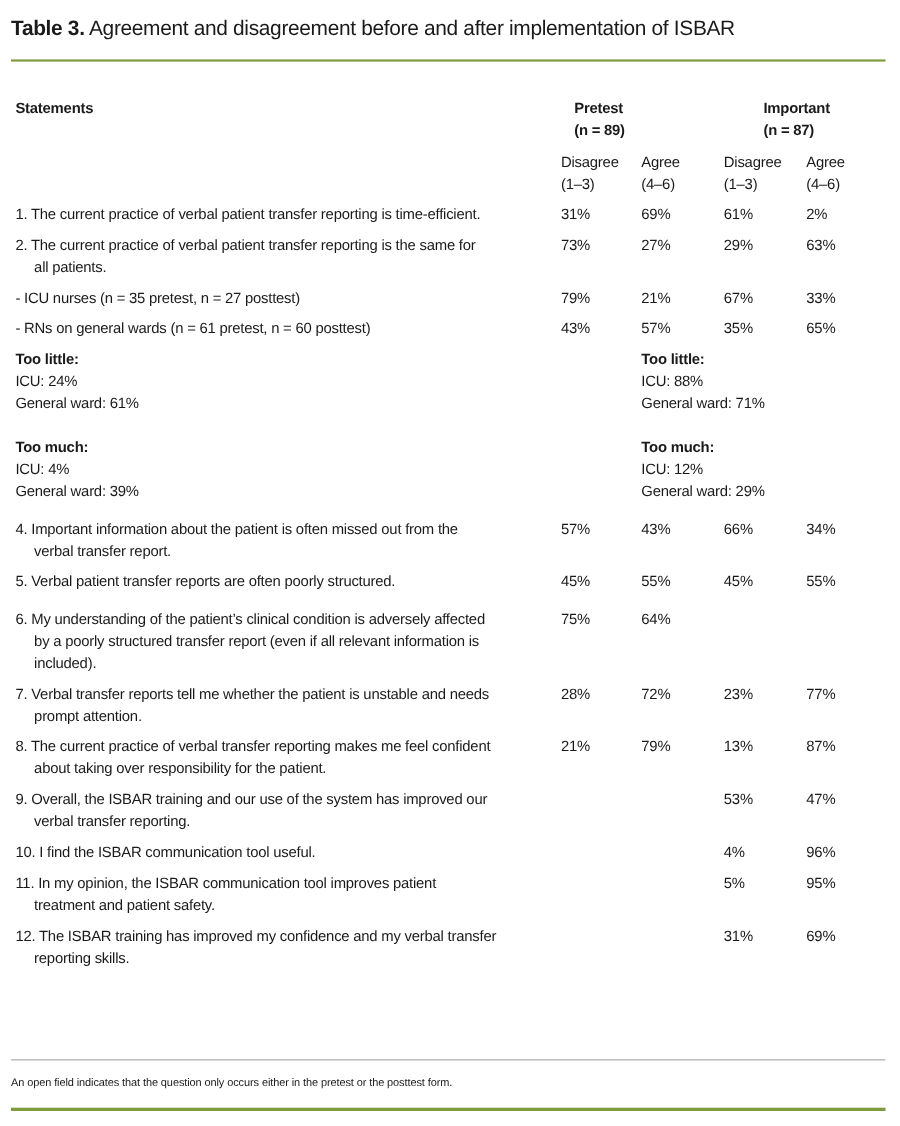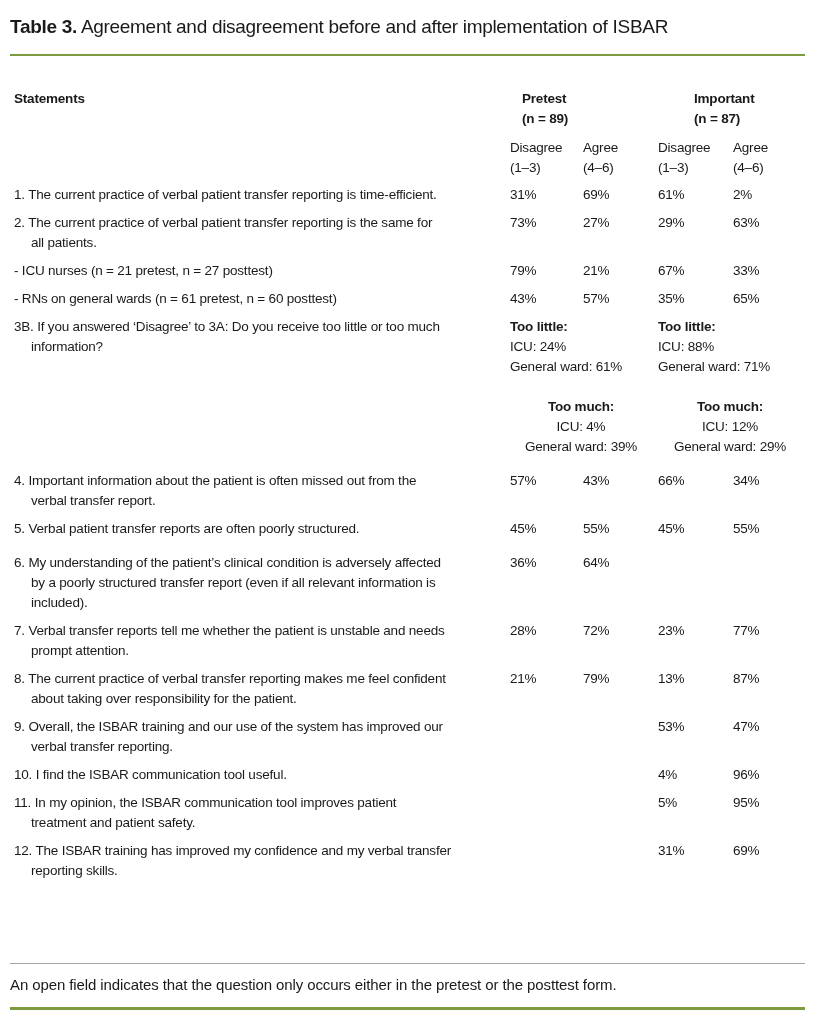--- a/index.html
+++ b/index.html
@@ -46,33 +46,33 @@
   .subheader-row { margin-bottom: 7px; }
   .span2 { grid-column: span 2; }
   .stmt {
     padding-left: 17px;
     text-indent: -17px;
     padding-right: 4px;
     white-space: pre-line;
   }
   .val { padding-right: 6px; }
   .blk-h { font-weight: bold; }
-  .blk-gap { margin-top: 20px; text-align: center; }
+  .blk-gap { margin-top: 20px; }
   
   .footer {
     position: absolute;
     left: 0; right: 0; bottom: 0;
   }
   .sep-gray {
     border-top: 1px solid var(--divider-gray);
     margin: 0 13px 0 10px;
   }
   .footnote {
     padding: 13px 13px 14px 10px;
-    font-size: 15px;
+    font-size: 10px;
     letter-spacing: -0.1px;
     line-height: 16px;
   }
   .sep-green-bottom {
     height: 3px;
     background: var(--accent-green);
     margin: 0 13px 14px 10px;
   }
 </style>
 </head>
@@ -128,36 +128,34 @@
         </div>
         <div class="row">
           <div class="stmt">2. The current practice of verbal patient transfer reporting is the same for
 all patients.</div>
           <div class="val">73%</div>
           <div class="val">27%</div>
           <div class="val">29%</div>
           <div class="val">63%</div>
         </div>
         <div class="row">
-          <div class="stmt">- ICU nurses (n = 21 pretest, n = 27 posttest)</div>
+          <div class="stmt">- ICU nurses (n = 35 pretest, n = 27 posttest)</div>
           <div class="val">79%</div>
           <div class="val">21%</div>
           <div class="val">67%</div>
           <div class="val">33%</div>
         </div>
         <div class="row">
           <div class="stmt">- RNs on general wards (n = 61 pretest, n = 60 posttest)</div>
           <div class="val">43%</div>
           <div class="val">57%</div>
           <div class="val">35%</div>
           <div class="val">65%</div>
         </div>
         <div class="row">
-          <div class="stmt">3B. If you answered ‘Disagree’ to 3A: Do you receive too little or too much
-information?</div>
           <div class="val span2">
             <div class="blk">
               <div class="blk-h">Too little:</div>
               <div>ICU: 24%</div>
               <div>General ward: 61%</div>
             </div>
             <div class="blk blk-gap">
               <div class="blk-h">Too much:</div>
               <div>ICU: 4%</div>
               <div>General ward: 39%</div>
@@ -188,21 +186,21 @@
           <div class="stmt">5. Verbal patient transfer reports are often poorly structured.</div>
           <div class="val">45%</div>
           <div class="val">55%</div>
           <div class="val">45%</div>
           <div class="val">55%</div>
         </div>
         <div class="row gap-before">
           <div class="stmt">6. My understanding of the patient’s clinical condition is adversely affected
 by a poorly structured transfer report (even if all relevant information is
 included).</div>
-          <div class="val">36%</div>
+          <div class="val">75%</div>
           <div class="val">64%</div>
           <div class="val"></div>
           <div class="val"></div>
         </div>
         <div class="row">
           <div class="stmt">7. Verbal transfer reports tell me whether the patient is unstable and needs
 prompt attention.</div>
           <div class="val">28%</div>
           <div class="val">72%</div>
           <div class="val">23%</div>

